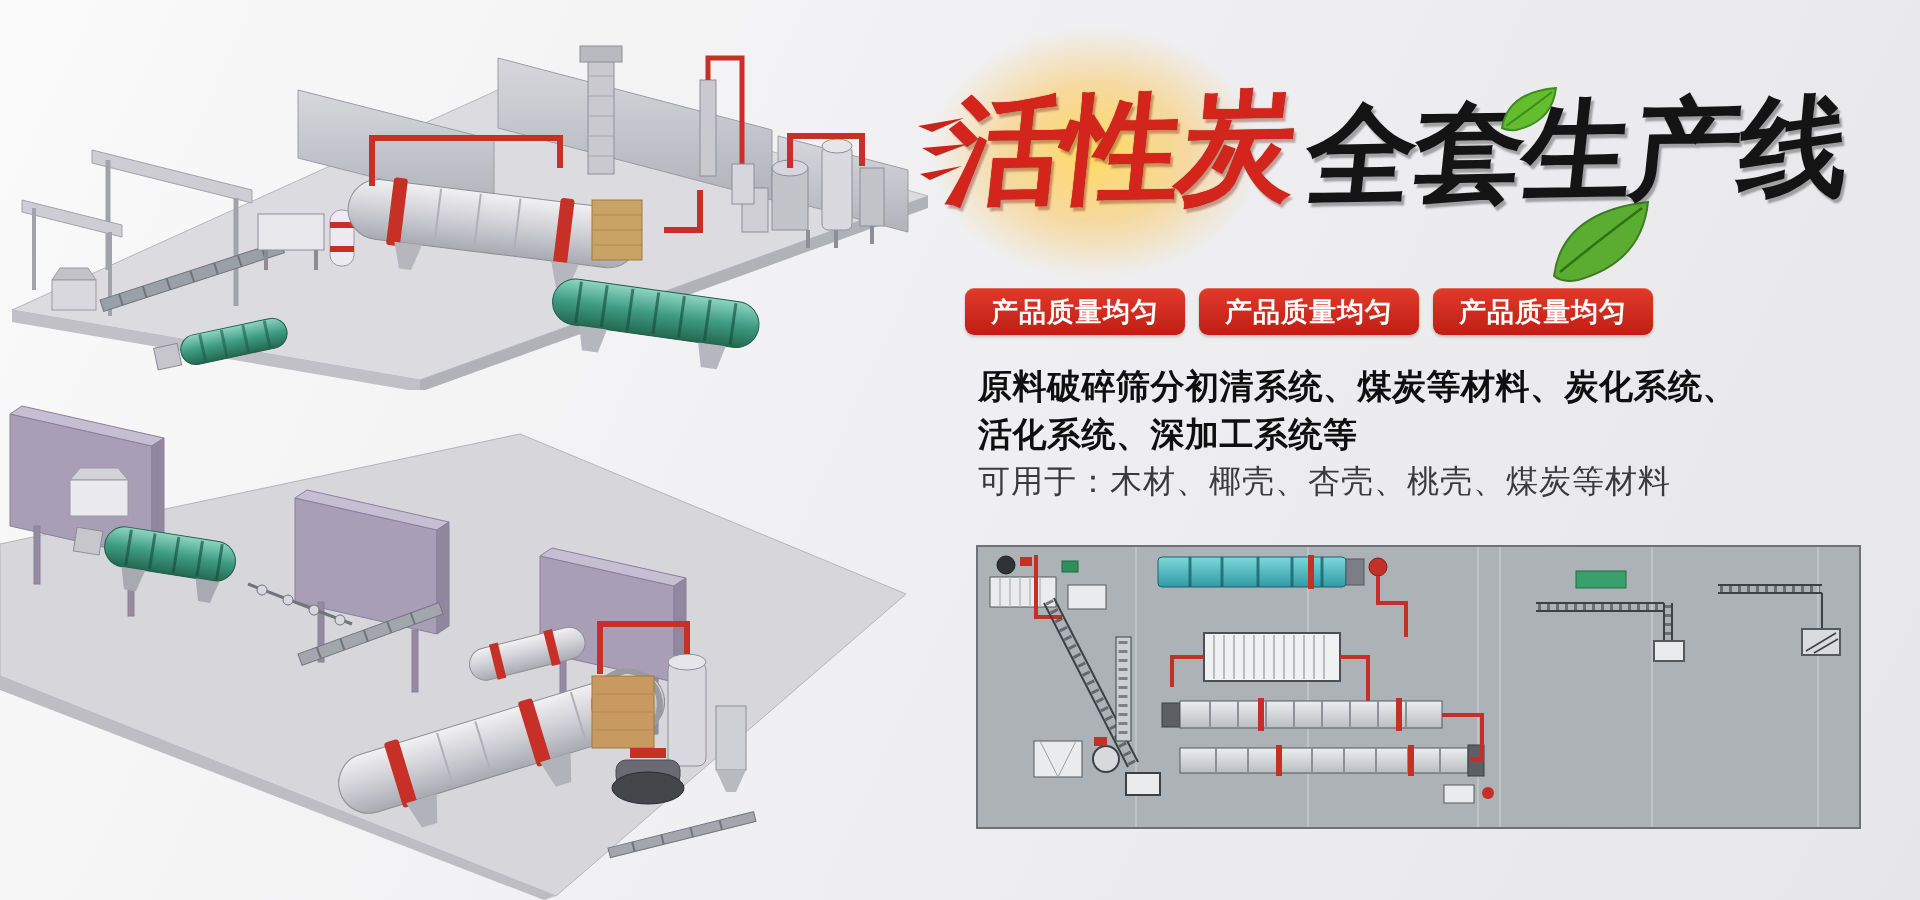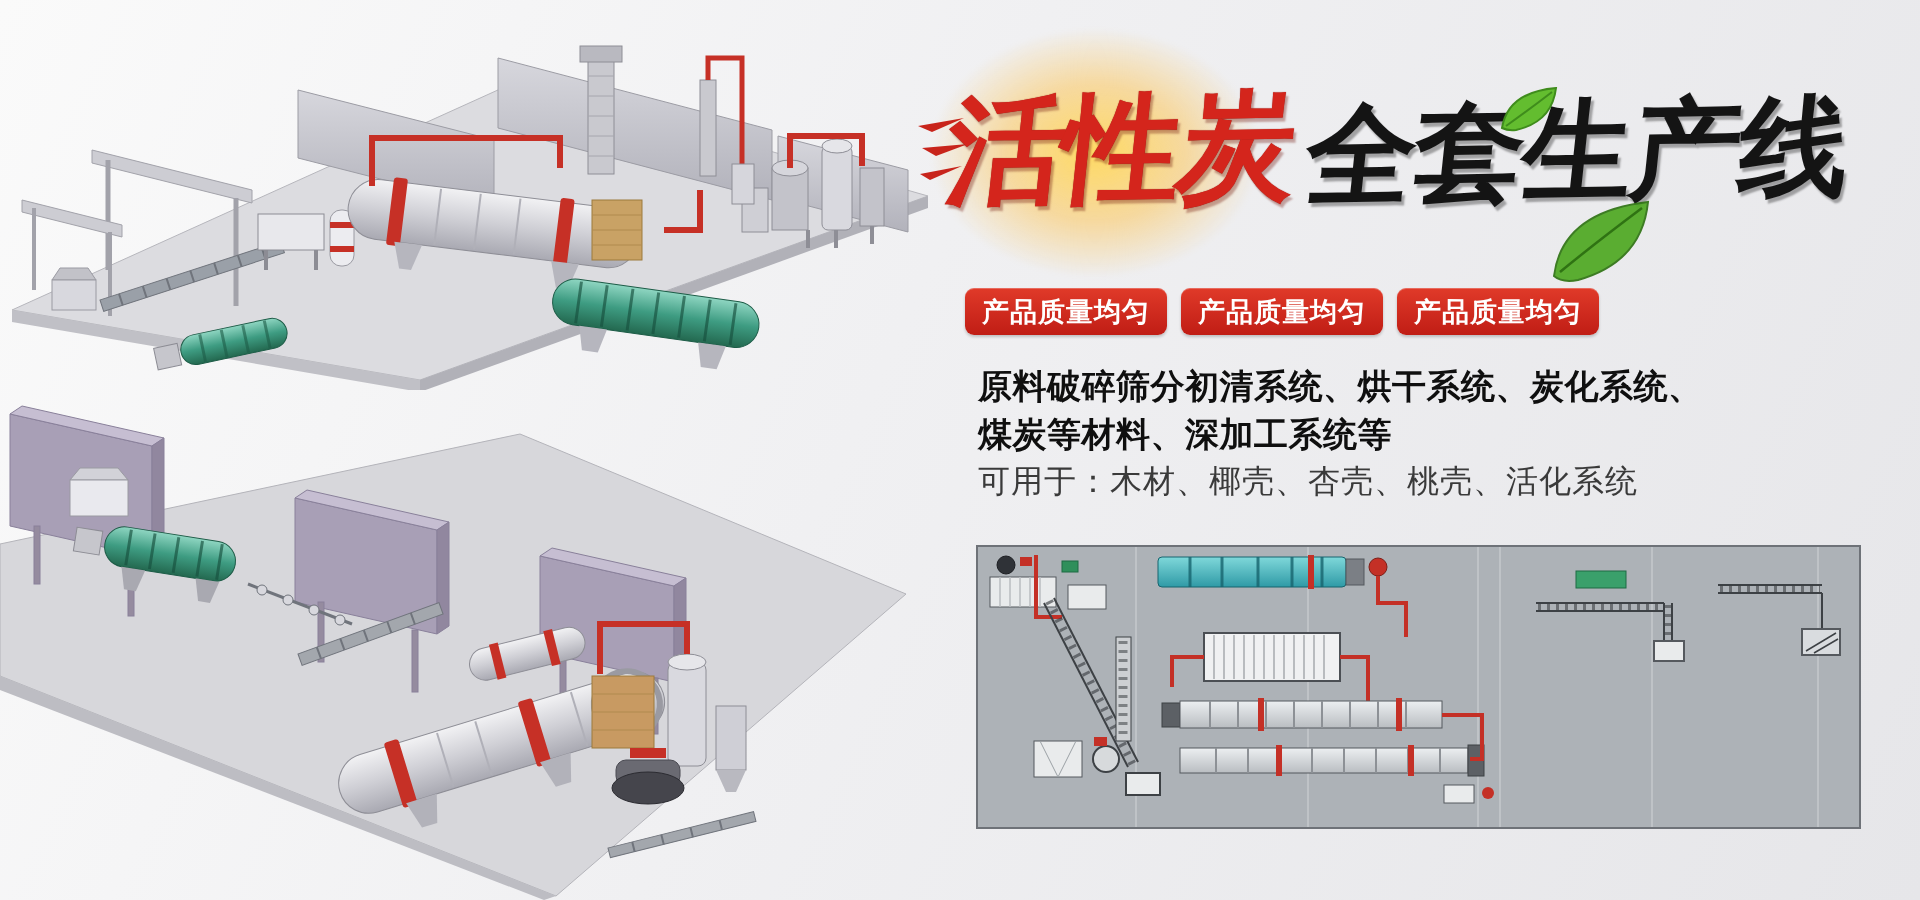--- a/index.html
+++ b/index.html
@@ -20,21 +20,21 @@
     color:#d4251c;transform:skewX(-7deg) rotate(-1deg);
     text-shadow:3px 4px 2px rgba(110,16,10,.35),0 0 1px #8e140e;
   }
   .title-black{
     display:inline-block;font-size:110px;font-weight:900;letter-spacing:-2px;margin-left:14px;
     color:#141414;transform:skewX(-7deg) rotate(-1deg);
     text-shadow:3px 4px 2px rgba(0,0,0,.32);
   }
   .badges{position:absolute;left:965px;top:288px;display:flex;gap:14px;}
   .badge{
-    display:inline-flex;align-items:center;height:47px;padding:0 17px;border-radius:9px;
+    display:inline-flex;align-items:center;height:47px;padding:0 26px;border-radius:9px;
     background:linear-gradient(#e03a29,#c01d15);
     box-shadow:inset 0 1px 0 rgba(255,255,255,.25),0 2px 3px rgba(0,0,0,.2);
     color:#fff;font-size:27px;font-weight:700;letter-spacing:1px;
   }
   .desc-bold{
     position:absolute;left:978px;top:362px;width:900px;
     font-size:34px;font-weight:800;color:#0f0f0f;line-height:48px;letter-spacing:.5px;
   }
   .desc-normal{
     position:absolute;left:978px;top:460px;width:900px;
@@ -258,24 +258,24 @@
     <path d="M12,76 Q46,48 94,12" fill="none" stroke="#2f7313" stroke-width="2.5"></path>
   </svg>
 
   <div class="badges">
     <span class="badge">产品质量均匀</span>
     <span class="badge">产品质量均匀</span>
     <span class="badge">产品质量均匀</span>
   </div>
 
   <div class="desc-bold">
-    <div>原料破碎筛分初清系统、烘干系统、炭化系统、</div>
-    <div>煤炭等材料、深加工系统等</div>
+    <div>原料破碎筛分初清系统、煤炭等材料、炭化系统、</div>
+    <div>活化系统、深加工系统等</div>
   </div>
-  <div class="desc-normal">可用于：木材、椰壳、杏壳、桃壳、活化系统</div>
+  <div class="desc-normal">可用于：木材、椰壳、杏壳、桃壳、煤炭等材料</div>
 
   <svg class="render" style="left:976px;top:545px" width="885" height="284" viewBox="0 0 885 284">
     <defs>
       <linearGradient id="cyanG" x1="0" y1="0" x2="0" y2="1">
         <stop offset="0" stop-color="#7fd8da"></stop>
           <stop offset="1" stop-color="#2f9aa6"></stop>
       </linearGradient>
       <linearGradient id="steelS" x1="0" y1="0" x2="0" y2="1">
         <stop offset="0" stop-color="#eceff1"></stop>
           <stop offset="1" stop-color="#b9bdc1"></stop>

